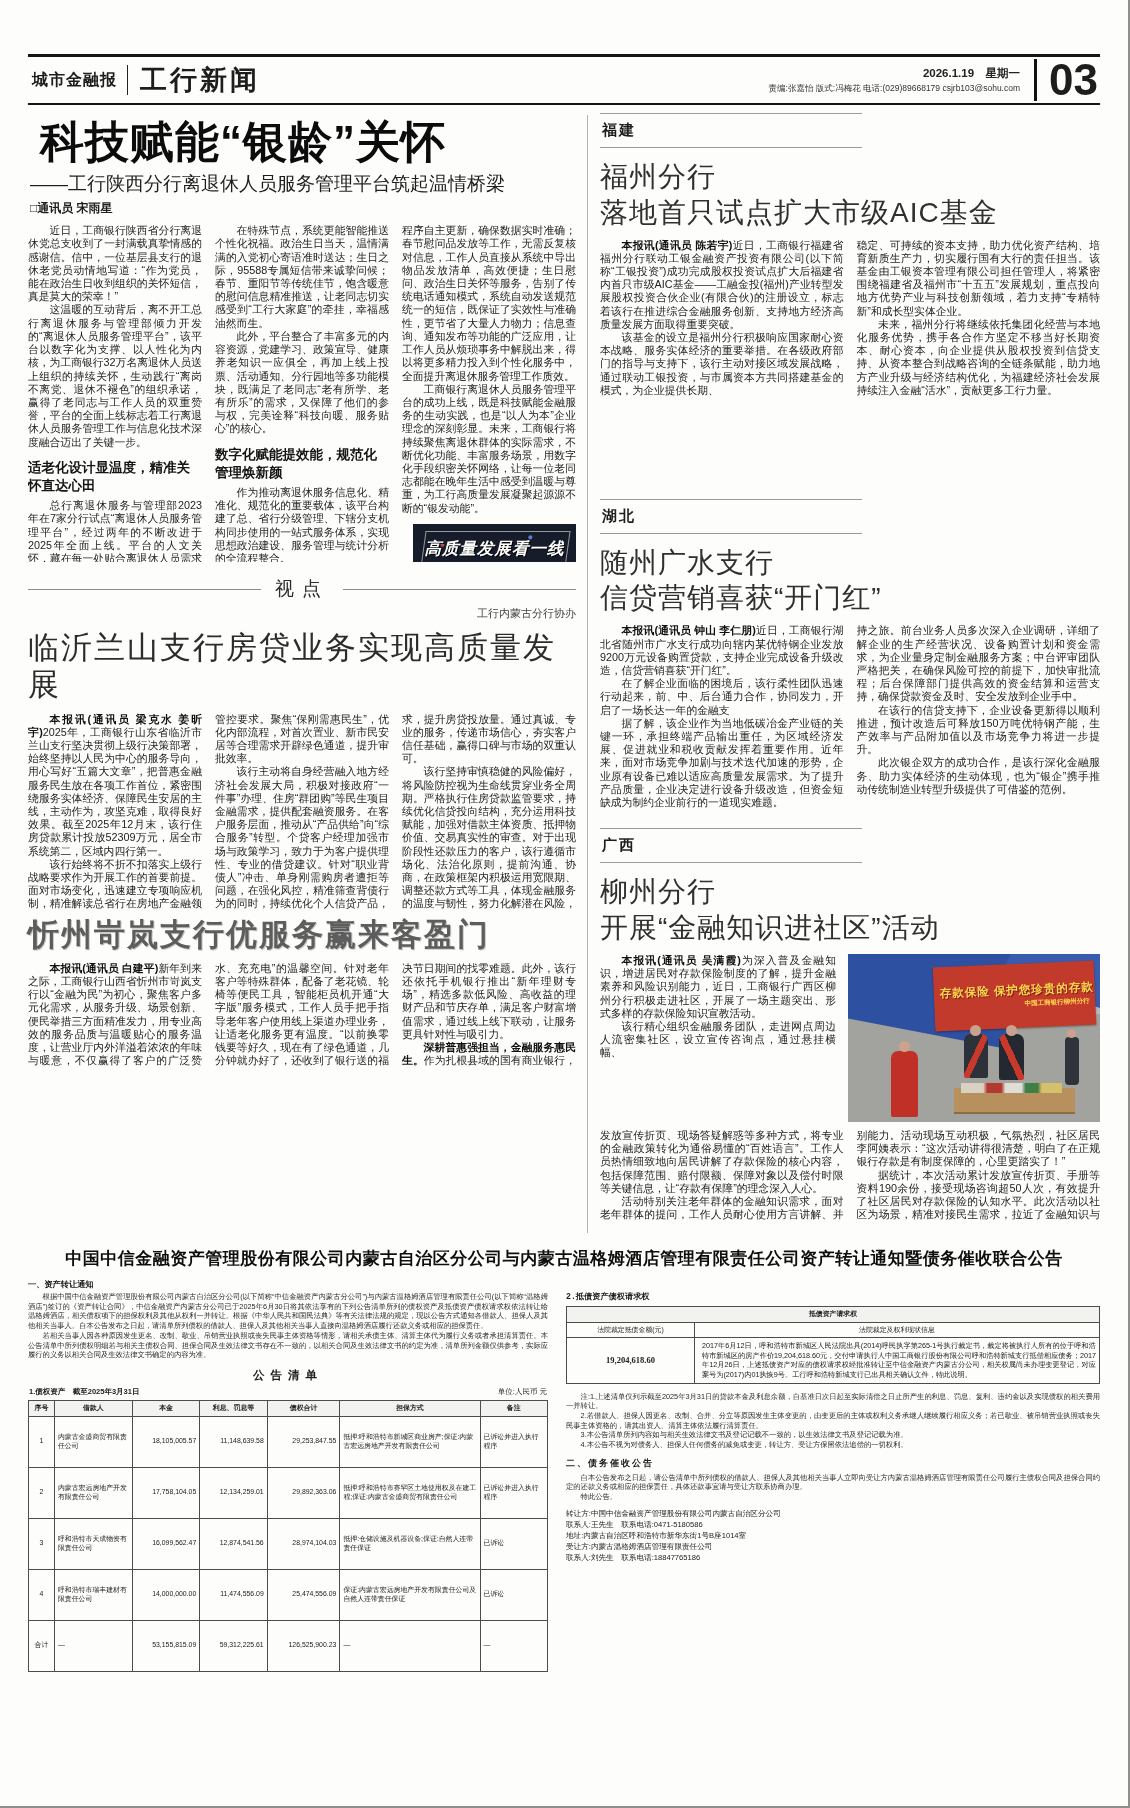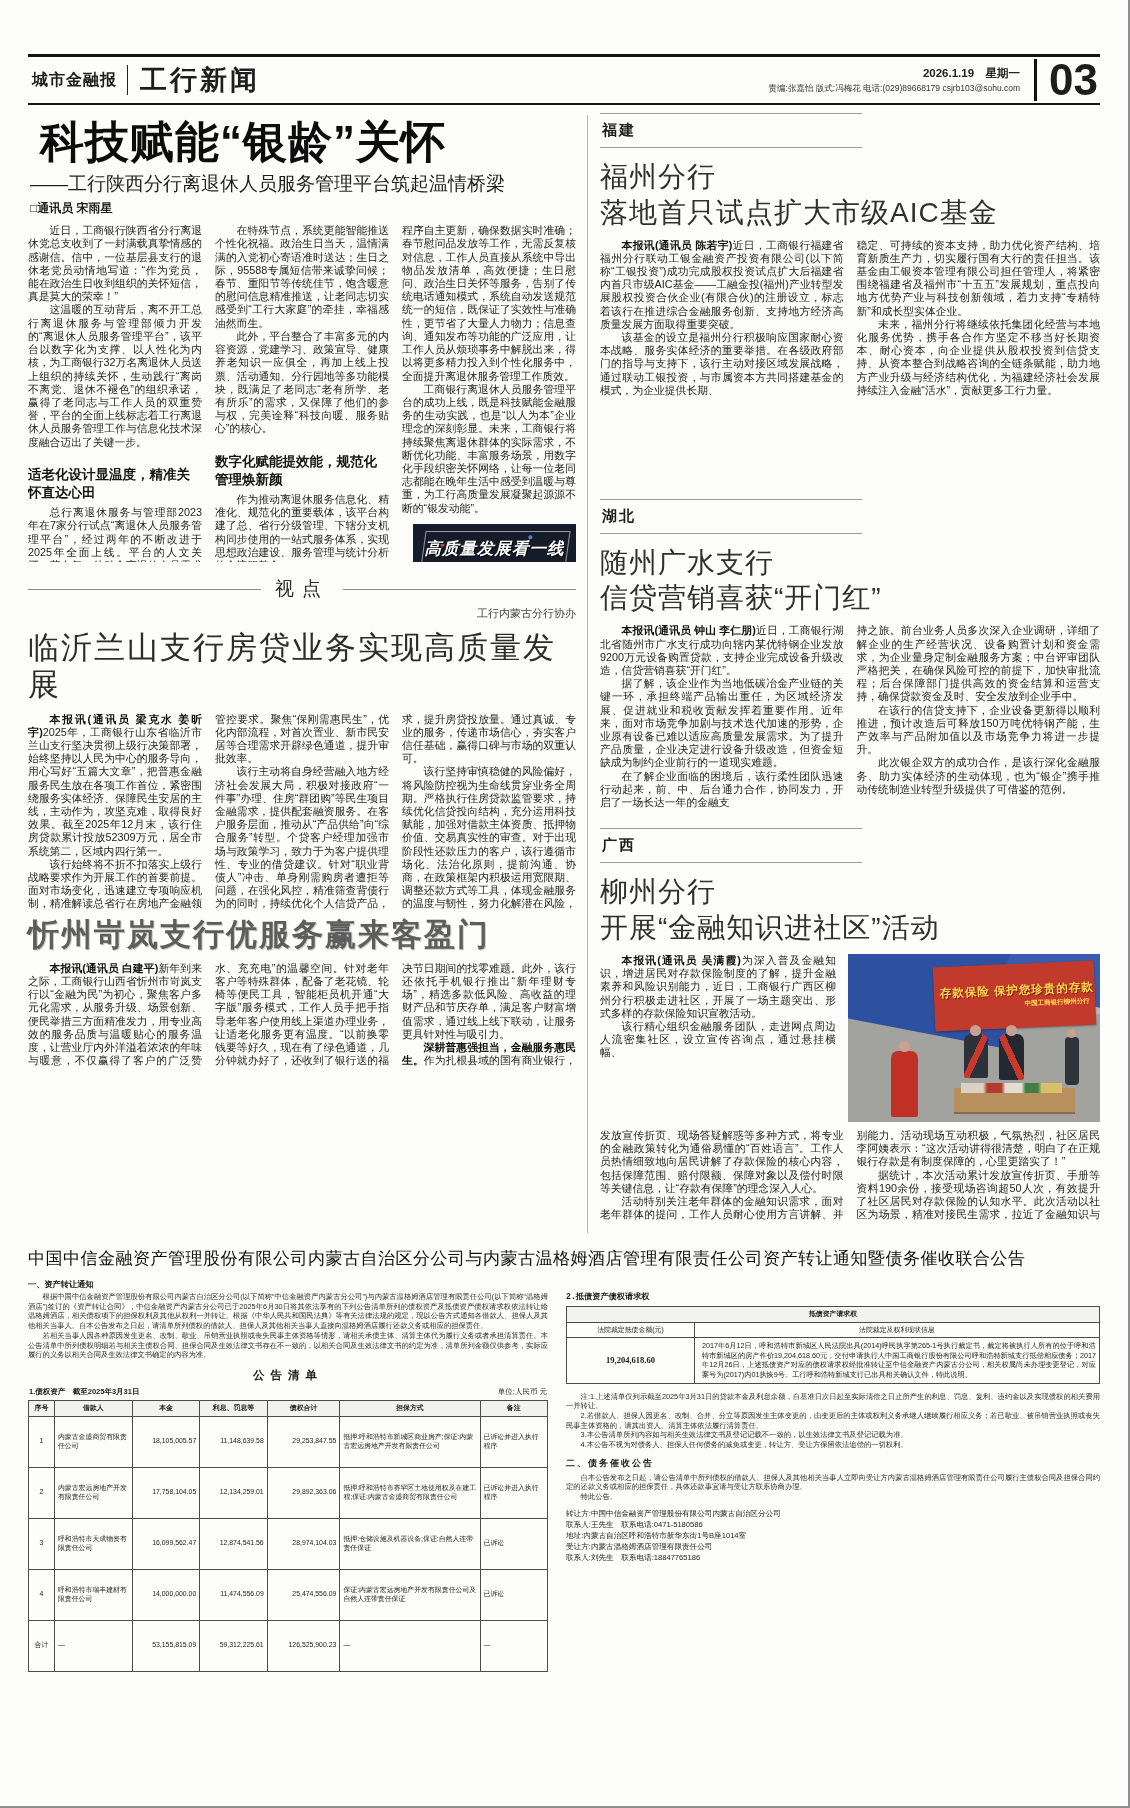--- a/index.html
+++ b/index.html
@@ -26,21 +26,21 @@
   h1.lead{margin:4px 12px 0;font-size:44px;font-weight:900;letter-spacing:1px;line-height:1.12;color:#0c0c0c;}
   .lead-sub{font-size:19px;color:#1e1e1e;margin:5px 0 3px 2px;}
   .lead-byline{font-size:12px;font-weight:700;margin:2px 0 7px 2px;}
 
   .cols{display:flex;gap:13px;overflow:hidden;}
   .col{flex:1;min-width:0;overflow:hidden;}
   .para{margin:0;font-size:10.8px;line-height:13.2px;text-align:justify;text-indent:2em;color:#222;}
   .para.cont{text-indent:0;}
   .para.plain{text-indent:0;}
   .para b{font-weight:700;color:#111;}
-  .bh{margin:17px 0 4px;font-size:13.5px;font-weight:700;line-height:1.35;color:#151515;}
+  .bh{margin:10px 0 4px;font-size:13.5px;font-weight:700;line-height:1.35;color:#151515;}
   .lead-body{height:338px;}
 
   
   .hq-banner{position:relative;width:163px;height:74px;margin:9px 0 0 auto;background:#171c2a;overflow:hidden;
     background-image:radial-gradient(circle at 18% 28%,rgba(190,80,70,.95) 1.5px,transparent 2.5px),
       radial-gradient(circle at 72% 18%,rgba(90,140,220,.9) 1.5px,transparent 2.5px),
       radial-gradient(circle at 88% 62%,rgba(210,190,90,.9) 1.5px,transparent 2.5px),
       radial-gradient(circle at 40% 75%,rgba(120,170,230,.7) 1px,transparent 2px);}
   .hq-frame{position:absolute;inset:7px 9px 16px 9px;border:1px solid rgba(255,255,255,.55);transform:skewX(-8deg);}
   .hq-title{position:absolute;left:0;right:0;top:14px;text-align:center;color:#fff;font-size:16.5px;font-weight:900;
@@ -89,21 +89,21 @@
     background-image:linear-gradient(65deg,transparent 42%,#c8392b 42% 58%,transparent 58%);}
   .p-d2 .ph-head{top:-9px;left:7px;}
   .p-d3{left:86%;bottom:22%;width:14px;height:48px;background:#2f333a;border-radius:4px;}
   .p-d3 .ph-head{top:-8px;left:2px;width:9px;height:9px;}
   .ph-table{position:absolute;left:42%;bottom:6%;width:48%;height:14%;background:#b8905e;box-shadow:0 2px 0 #8c6c44;}
   .ph-goods{position:absolute;left:45%;bottom:17%;width:40%;height:6%;
     background:linear-gradient(90deg,#d9d2c2 0 22%,#b23a2e 26% 40%,#e0ddd6 44% 60%,#3f7f46 64% 76%,#d7c06a 80% 100%);}
 
   
   .notice{margin-top:14px;}
-  .notice h3{margin:2px 0 8px;font-size:17px;font-weight:400;letter-spacing:.5px;color:#0e0e0e;}
+  .notice h3{margin:2px 0 8px;text-align:center;font-size:17px;font-weight:700;letter-spacing:.5px;color:#0e0e0e;}
   .notice-cols{display:flex;gap:18px;align-items:flex-start;}
   .n-left{width:520px;flex:none;}
   .n-right{flex:1;min-width:0;position:relative;min-height:700px;}
   .n-intro .para,.n-notes .para,.n-collect .para{font-size:7.3px;line-height:9.7px;color:#2a2a2a;}
   .n-intro .bh{font-size:8.2px;margin:1px 0 2px;}
   .n-listtitle{text-align:center;font-size:11.5px;font-weight:800;letter-spacing:6px;margin:8px 0 4px;}
   .n-subline{display:flex;justify-content:space-between;align-items:flex-end;font-size:7.5px;margin:2px 1px 3px;}
   .n-subline .s1{font-weight:700;}
   .n-table{width:100%;border-collapse:collapse;table-layout:fixed;}
   .n-table th,.n-table td{border:1px solid #4c4c4c;font-size:6.9px;line-height:8.6px;padding:3px 3px;
@@ -243,22 +243,22 @@
 
       <section class="region">
         <div class="region-label">湖北</div>
         <h2 class="region-title">
           <span>随州广水支行</span><br>
           <span>信贷营销喜获“开门红”</span>
         </h2>
         <div class="cols r2-body">
           <div class="col">
               <p class="para"><b>本报讯(通讯员 钟山 李仁朋)</b>近日，工商银行湖北省随州市广水支行成功向辖内某优特钢企业发放9200万元设备购置贷款，支持企业完成设备升级改造，信贷营销喜获“开门红”。</p>
+              <p class="para">在了解企业面临的困境后，该行柔性团队迅速行动起来，前、中、后台通力合作，协同发力，开启了一场长达一年的金融支</p>
               <p class="para">据了解，该企业作为当地低碳冶金产业链的关键一环，承担终端产品输出重任，为区域经济发展、促进就业和税收贡献发挥着重要作用。近年来，面对市场竞争加剧与技术迭代加速的形势，企业原有设备已难以适应高质量发展需求。为了提升产品质量，企业决定进行设备升级改造，但资金短缺成为制约企业前行的一道现实难题。</p>
-              <p class="para">在了解企业面临的困境后，该行柔性团队迅速行动起来，前、中、后台通力合作，协同发力，开启了一场长达一年的金融支</p>
             </div>
           <div class="col">
               <p class="para cont">持之旅。前台业务人员多次深入企业调研，详细了解企业的生产经营状况、设备购置计划和资金需求，为企业量身定制金融服务方案；中台评审团队严格把关，在确保风险可控的前提下，加快审批流程；后台保障部门提供高效的资金结算和运营支持，确保贷款资金及时、安全发放到企业手中。</p>
               <p class="para">在该行的信贷支持下，企业设备更新得以顺利推进，预计改造后可释放150万吨优特钢产能，生产效率与产品附加值以及市场竞争力将进一步提升。</p>
               <p class="para">此次银企双方的成功合作，是该行深化金融服务、助力实体经济的生动体现，也为“银企”携手推动传统制造业转型升级提供了可借鉴的范例。</p>
             </div>
         </div>
       </section>
 
       <section class="region">

